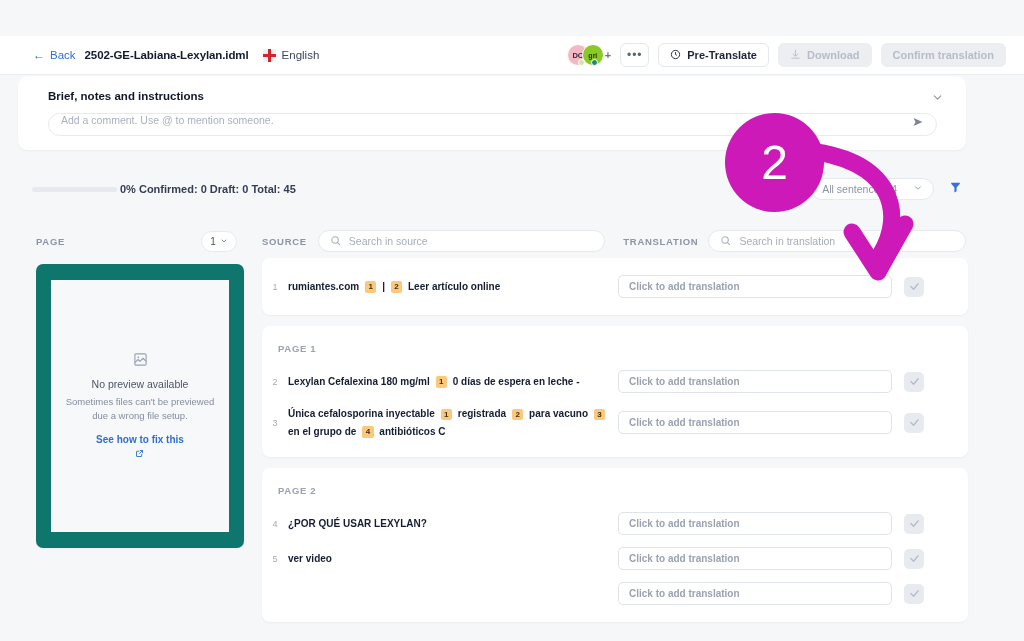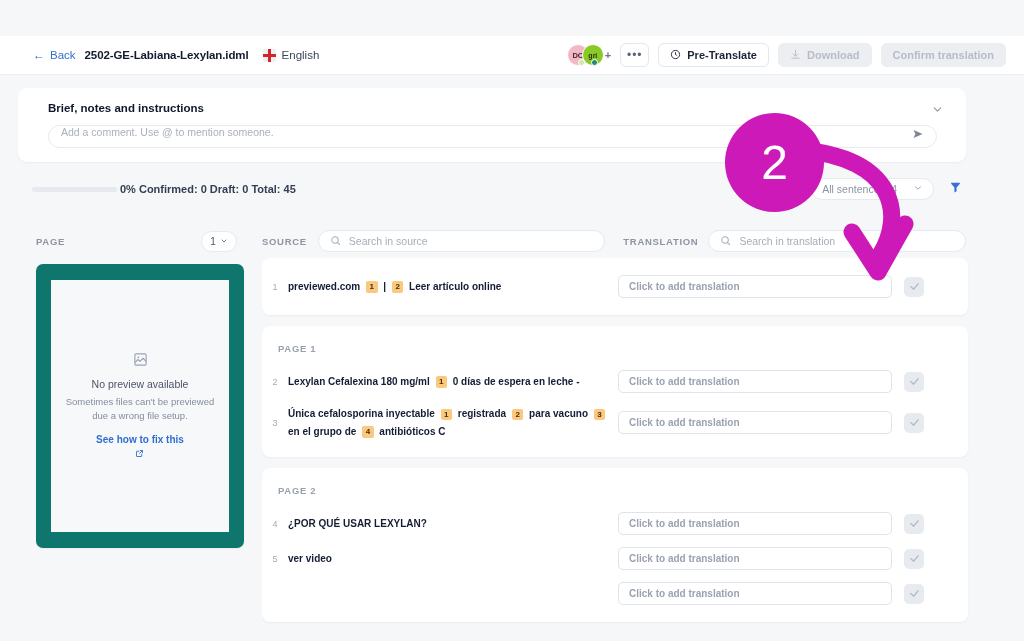--- a/index.html
+++ b/index.html
@@ -89,21 +89,21 @@
   .btn {
     height: 24px; border-radius: 6px; display: flex; align-items: center;
     gap: 6px; padding: 0 11px; font-size: 11px; font-weight: bold; cursor: pointer;
     white-space: nowrap;
   }
   .btn-white { background: #fff; border: 1px solid #e4e7ed; color: #1b2438; }
   .btn-disabled { background: #eceef2; border: 1px solid #eceef2; color: #b6bcc9; cursor: default; }
 
   
   .brief-card {
-    position: absolute; left: 18px; top: 88px; width: 948px; height: 74px;
+    position: absolute; left: 18px; top: 76px; width: 948px; height: 74px;
     background: #ffffff; border-radius: 9px; box-shadow: 0 1px 2px rgba(20,30,60,.05);
   }
   .brief-title {
     position: absolute; left: 30px; top: 14px; font-size: 11.5px;
     font-weight: bold; color: #10172b;
   }
   .comment-input {
     position: absolute; left: 30px; top: 37px; width: 889px; height: 23px;
     border: 1px solid #e8eaef; border-radius: 13px; background: #fff;
     display: flex; align-items: flex-start; padding: 0 12px;
@@ -355,21 +355,21 @@
           </svg>
         </span>
       </div>
     </div>
   </div>
 
   <div class="seglist" id="seglist">
       <div class="seg-card">
         <div class="seg-row">
           <div class="seg-num">1</div>
-          <div class="seg-source"><span>previewed.com</span> <span class="tag">1</span> <span>|</span> <span class="tag">2</span> <span>Leer artículo online</span> </div>
+          <div class="seg-source"><span>rumiantes.com</span> <span class="tag">1</span> <span>|</span> <span class="tag">2</span> <span>Leer artículo online</span> </div>
           <div class="seg-target">
             <div class="target-input">Click to add translation</div>
             <div class="confirm-box">
               <svg width="11" height="11" viewBox="0 0 24 24" fill="none" stroke="#b4bac6" stroke-width="2.6" stroke-linecap="round" stroke-linejoin="round">
                 <path d="M4 12l6 6L20 6"></path>
               </svg>
             </div>
           </div>
         </div>
       </div>

